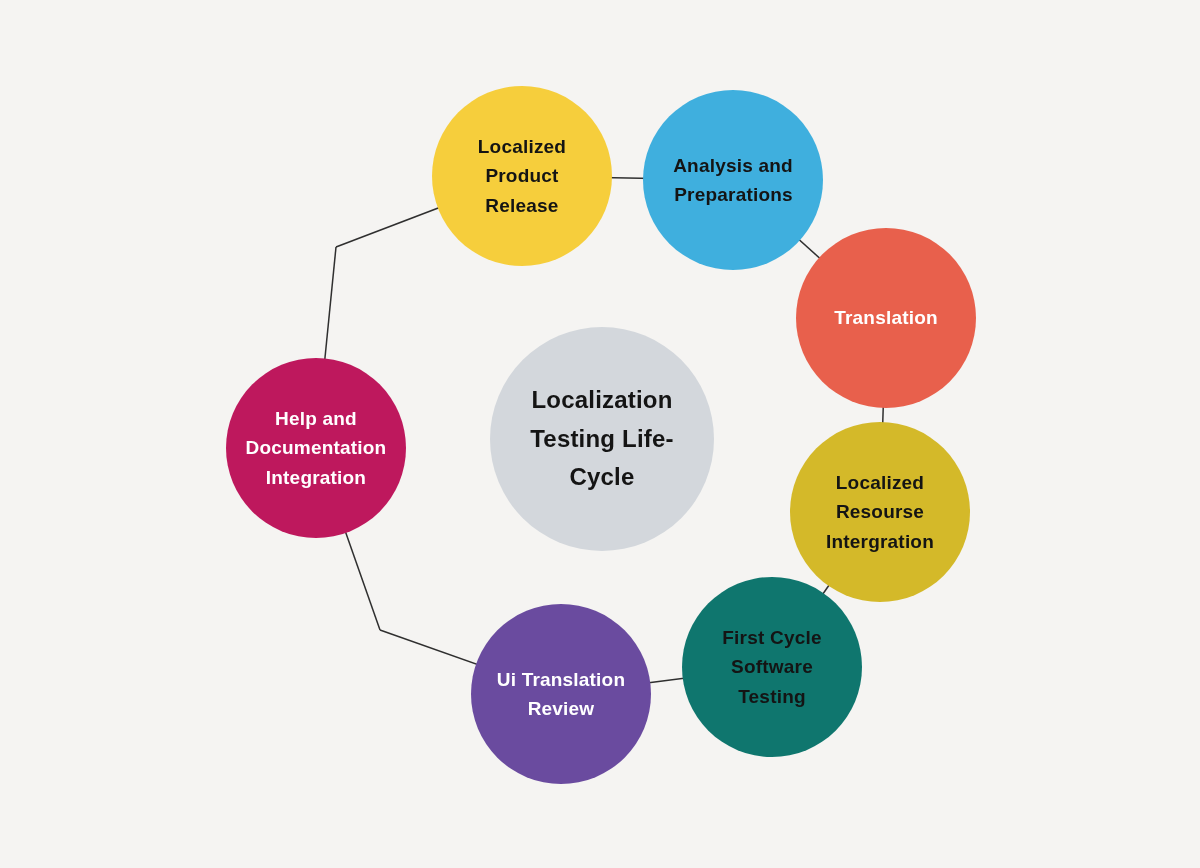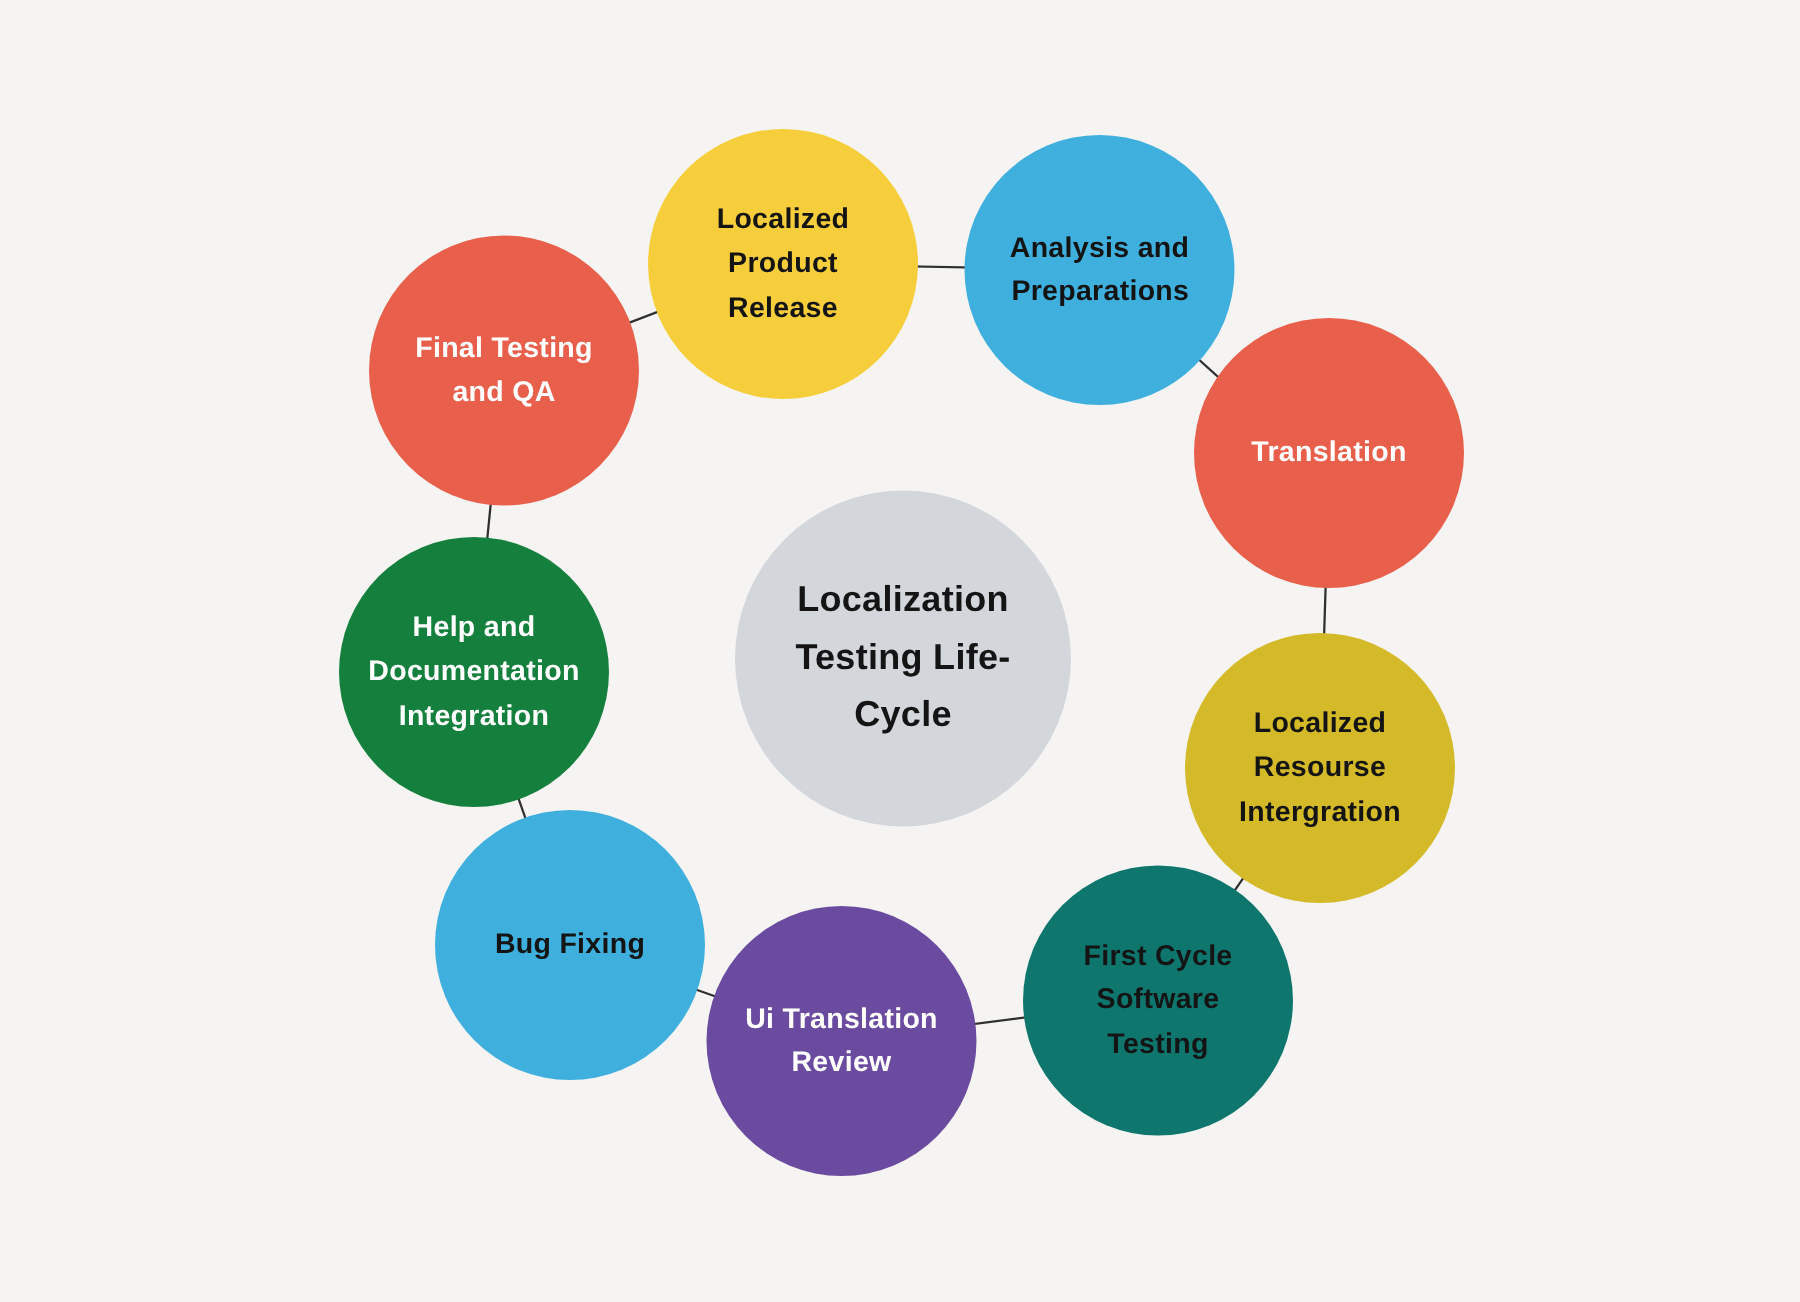--- a/index.html
+++ b/index.html
@@ -53,21 +53,21 @@
     font-size: 24px;
     line-height: 1.6;
     letter-spacing: 0.2px;
     white-space: pre-line;
     box-sizing: border-box;
     padding: 12px;
   }
   
   #node-0 { left: 432px; top:  86px; }
   #node-1 { left: 643px; top:  90px; text-align: right; }
-  #node-2 { left: 796px; top: 212px; }
+  #node-2 { left: 796px; top: 228px; }
   #node-3 { left: 790px; top: 422px; }
   #node-4 { left: 682px; top: 577px; }
   #node-5 { left: 471px; top: 604px; }
   #node-6 { left: 290px; top: 540px; }
   #node-7 { left: 226px; top: 358px; }
   #node-8 { left: 246px; top: 157px; }
   #center-node { left: 490px; top: 327px; }
 </style>
 </head>
 <body>
@@ -113,33 +113,26 @@
     <span>First Cycle
 Software
 Testing</span>
   </div>
 
   <div class="node" id="node-5" style="background: rgb(106, 75, 159); color: rgb(255, 255, 255);">
     <span>Ui Translation
 Review</span>
   </div>
 
-  <div class="node" id="node-6" style="background: rgb(63, 175, 222); color: rgb(20, 20, 20);">
-    <span>Bug Fixing</span>
-  </div>
 
-  <div class="node" id="node-7" style="background: #15803d; color: rgb(255, 255, 255);">
+  <div class="node" id="node-7" style="background: #be185d; color: rgb(255, 255, 255);">
     <span>Help and
 Documentation
 Integration</span>
   </div>
 
-  <div class="node" id="node-8" style="background: rgb(232, 96, 76); color: rgb(255, 255, 255);">
-    <span>Final Testing
-and QA</span>
-  </div>
 
   <div class="center-node" id="center-node" style="background: rgb(211, 215, 220); color: rgb(20, 20, 20);">
     <span>Localization
 Testing Life-Cycle</span>
   </div>
 
 </div>
 
 </body></html>

